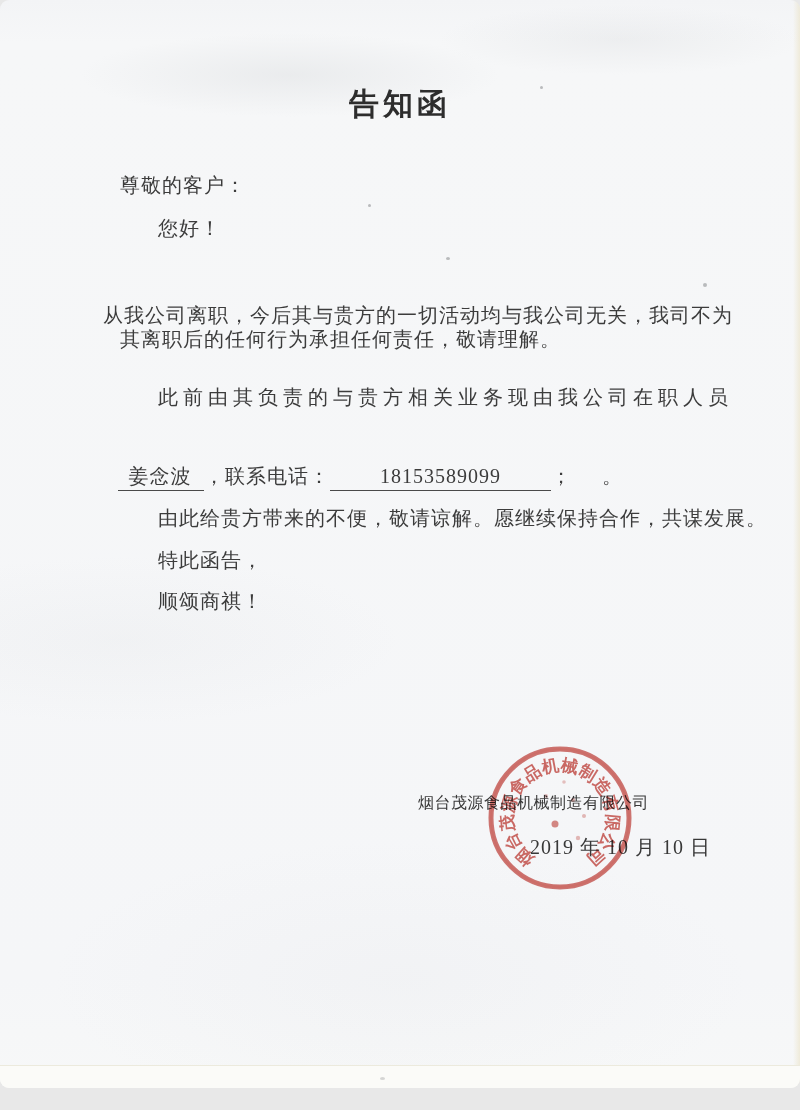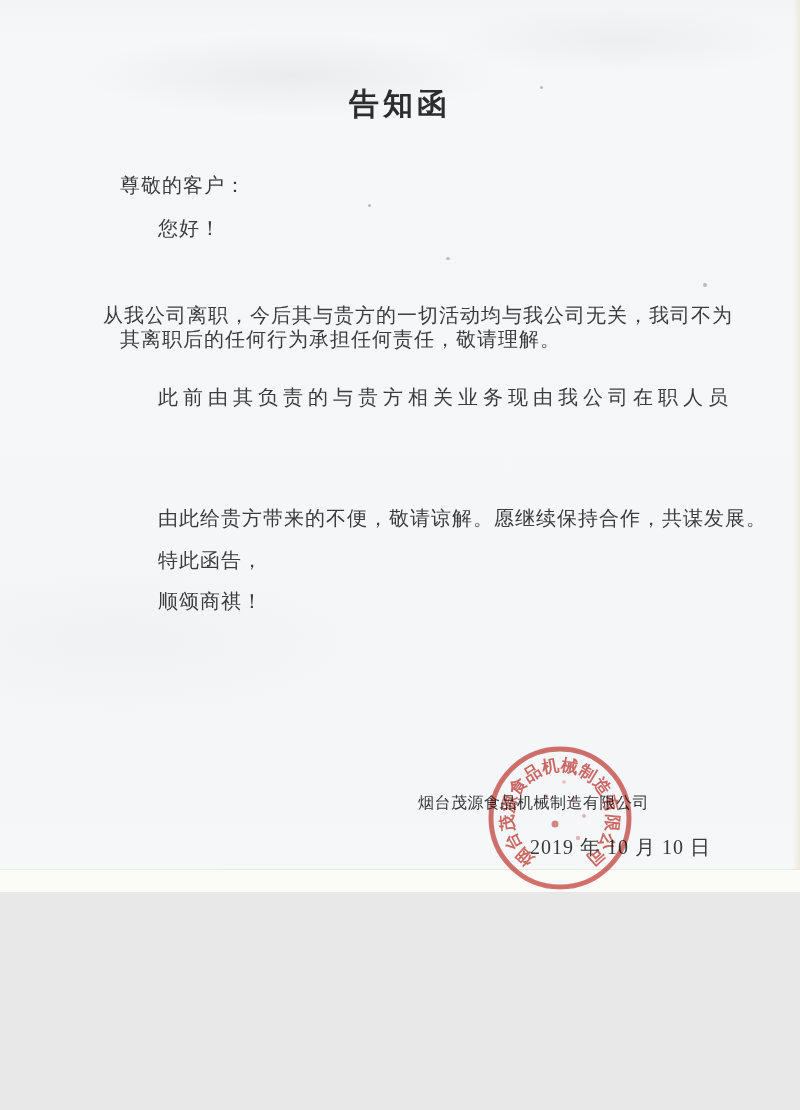--- a/index.html
+++ b/index.html
@@ -3,31 +3,32 @@
 <meta charset="utf-8">
 <style>
   html, body {
     margin: 0;
     padding: 0;
     background: #e8e8e8;
   }
   .page {
     position: relative;
     width: 800px;
-    height: 892px;
+    height: 1088px;
     margin: 0 auto;
     background:
       radial-gradient(ellipse 300px 60px at 290px 75px, rgba(180,184,188,0.18), rgba(0,0,0,0) 70%),
       radial-gradient(ellipse 260px 50px at 620px 40px, rgba(185,188,192,0.15), rgba(0,0,0,0) 70%),
       radial-gradient(ellipse 400px 120px at 120px 640px, rgba(205,208,212,0.12), rgba(0,0,0,0) 70%),
       radial-gradient(ellipse 500px 200px at 400px 980px, rgba(210,212,215,0.10), rgba(0,0,0,0) 70%),
       linear-gradient(180deg, #f3f4f6 0%, #f6f7f8 4%, #f5f6f8 90%, #f7f8f8 100%);
     overflow: hidden;
     font-family: "Liberation Serif", "DejaVu Serif", serif;
     color: #3c3c3c;
+    border-radius: 9px;
   }
   .edge-right {
     position: absolute;
     right: 0; top: 0;
     width: 7px; height: 1110px;
     background: linear-gradient(90deg, rgba(240,234,210,0) 0%, rgba(233,224,193,0.55) 100%);
   }
   .edge-bottom {
     position: absolute;
     left: 0; bottom: 0;
@@ -114,20 +115,23 @@
   <div class="title" style="top:84px;">告知函</div>
 
   <div class="line" style="left:95px; top:171px;">尊敬的客户：</div>
 
   <div class="line" style="left:133px; top:214px;">您好！</div>
 
   <div class="line" style="left:78px; top:301px;">从我公司离职，今后其与贵方的一切活动均与我公司无关，我司不为</div>
   <div class="line" style="left:95px; top:325px;font-family:Liberation Serif, serif;">其离职后的任何行为承担任何责任，敬请理解。</div>
 
   <div class="line spread" style="left:133px; top:383px;">此前由其负责的与贵方相关业务现由我公司在职人员</div>
+  <div class="line" style="left:93px; top:462px;">
+    <span class="ul ul-name3">姜念波</span><span>，联系电话：</span><span class="ul ul-phone2">18153589099</span><span>；</span><span class="gap-md"></span><span>。</span>
+  </div>
 
   <div class="line" style="left:133px; top:504px;">由此给贵方带来的不便，敬请谅解。愿继续保持合作，共谋发展。</div>
   <div class="line" style="left:133px; top:546px;">特此函告，</div>
   <div class="line" style="left:133px; top:587px;">顺颂商祺！</div>
 
   <div class="sig-company" style="left:418px; top:793px;">烟台茂源食品机械制造有限公司</div>
   <div class="sig-date" style="left:530px; top:834px;">2019 年 10 月 10 日</div>
 
   <div class="seal">
     <svg width="160" height="160" viewBox="0 0 160 160">

